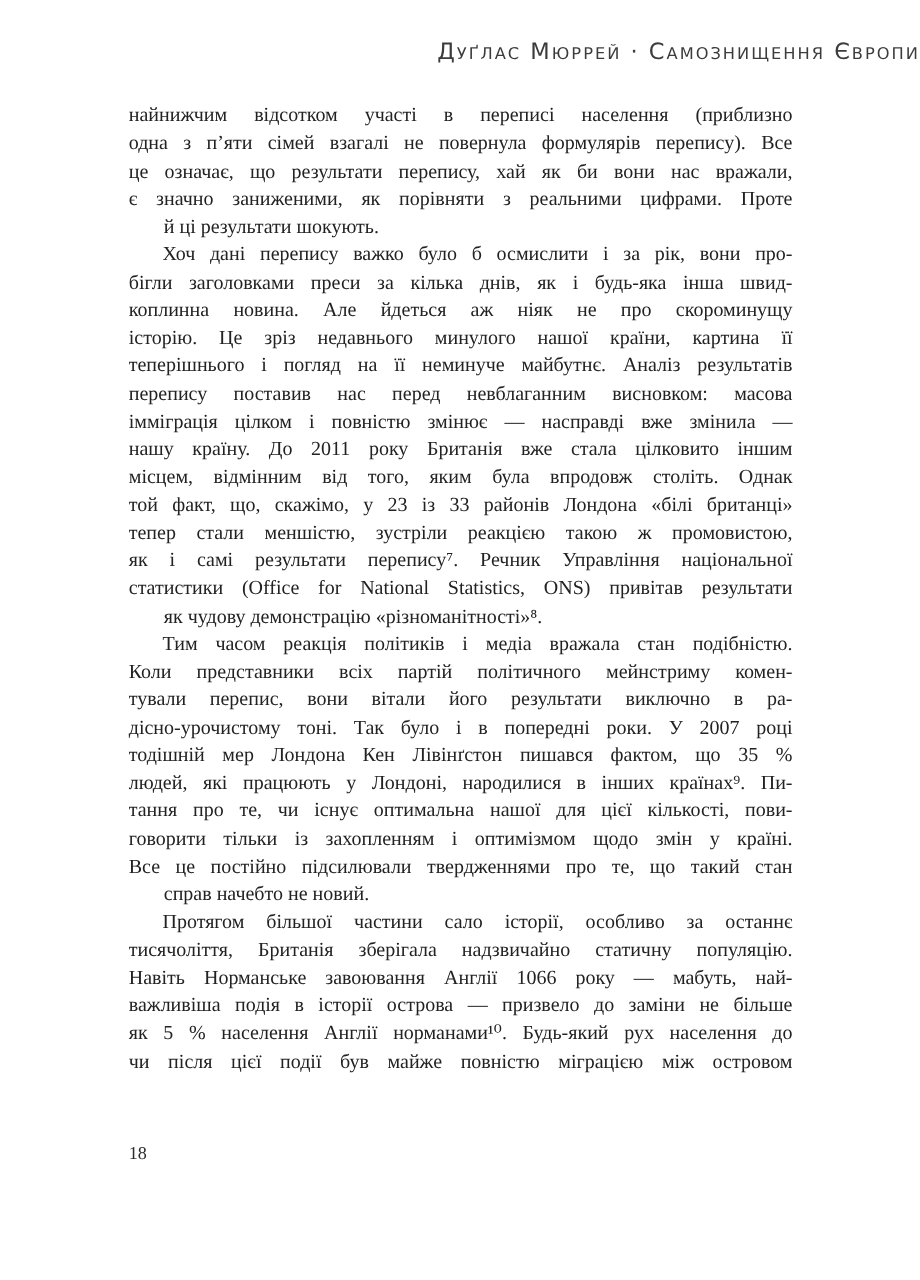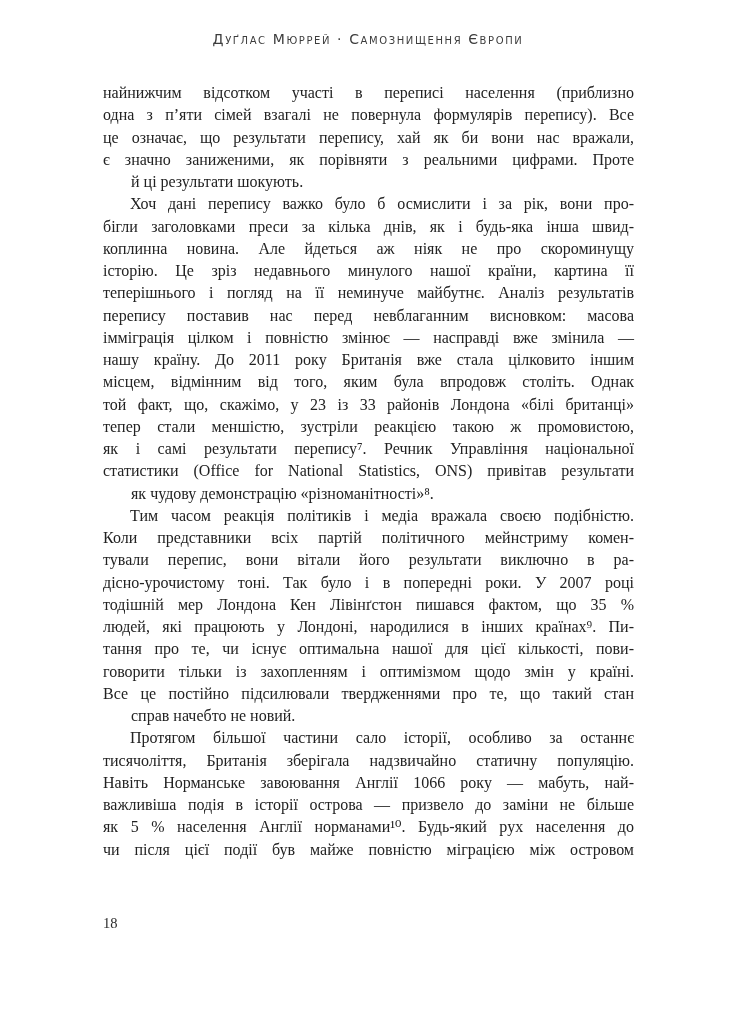--- a/index.html
+++ b/index.html
@@ -14,24 +14,24 @@
     background: #ffffff;
     overflow: hidden;
     font-family: "Liberation Serif", "DejaVu Serif", serif;
     color: #222222;
   }
   .running-header {
     position: absolute;
     top: 31px;
     left: 0;
     width: 736px;
-    text-align: center;
+    text-align: right;
     font-family: "DejaVu Sans", "Liberation Sans", sans-serif;
     font-variant: small-caps;
-    font-size: 14px;
+    font-size: 18px;
     letter-spacing: 1.6px;
     color: #3c3c3c;
     white-space: nowrap;
   }
   .text-block {
     position: absolute;
     top: 82px;
     left: 103px;
     width: 531px;
     font-size: 16px;
@@ -89,21 +89,21 @@
         <div class="line">імміграція цілком і повністю змінює — насправді вже змінила —</div>
         <div class="line">нашу країну. До 2011 року Британія вже стала цілковито іншим</div>
         <div class="line">місцем, відмінним від того, яким була впродовж століть. Однак</div>
         <div class="line">той факт, що, скажімо, у 23 із 33 районів Лондона «білі британці»</div>
         <div class="line">тепер стали меншістю, зустріли реакцією такою ж промовистою,</div>
         <div class="line">як і самі результати перепису⁷. Речник Управління національної</div>
         <div class="line">статистики (Office for National Statistics, ONS) привітав результати</div>
         <div class="line last">як чудову демонстрацію «різноманітності»⁸.</div>
       </div>
       <div class="paragraph">
-        <div class="line first-indent">Тим часом реакція політиків і медіа вражала своєю подібністю.</div>
+        <div class="line first-indent">Тим часом реакція політиків і медіа вражала стан подібністю.</div>
         <div class="line">Коли представники всіх партій політичного мейнстриму комен-</div>
         <div class="line">тували перепис, вони вітали його результати виключно в ра-</div>
         <div class="line">дісно-урочистому тоні. Так було і в попередні роки. У 2007 році</div>
         <div class="line">тодішній мер Лондона Кен Лівінґстон пишався фактом, що 35 %</div>
         <div class="line">людей, які працюють у Лондоні, народилися в інших країнах⁹. Пи-</div>
         <div class="line">тання про те, чи існує оптимальна нашої для цієї кількості, пови-</div>
         <div class="line">говорити тільки із захопленням і оптимізмом щодо змін у країні.</div>
         <div class="line">Все це постійно підсилювали твердженнями про те, що такий стан</div>
         <div class="line last">справ начебто не новий.</div>
       </div>

